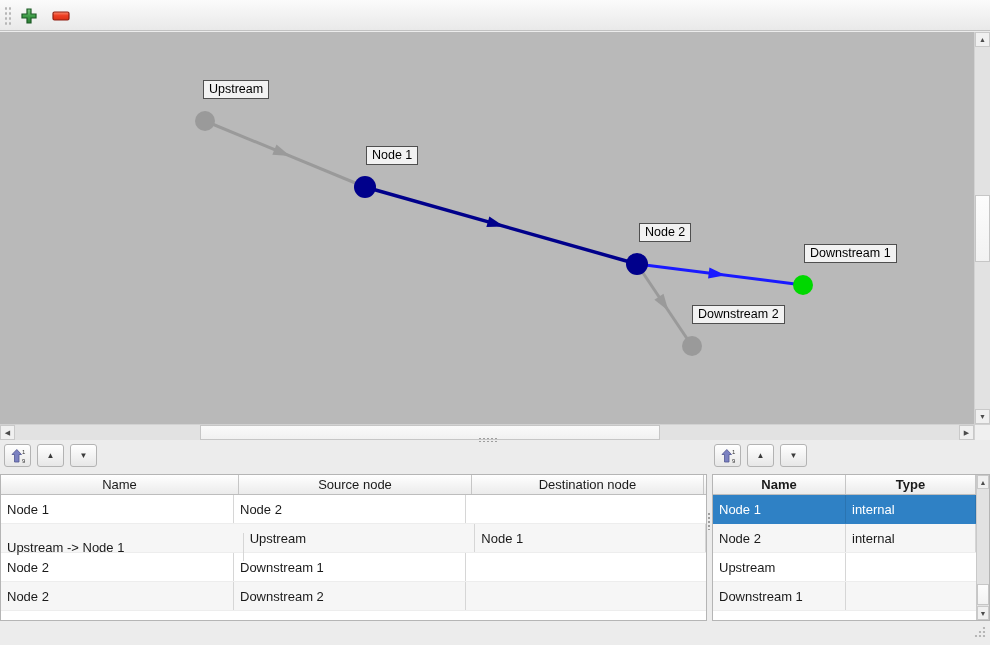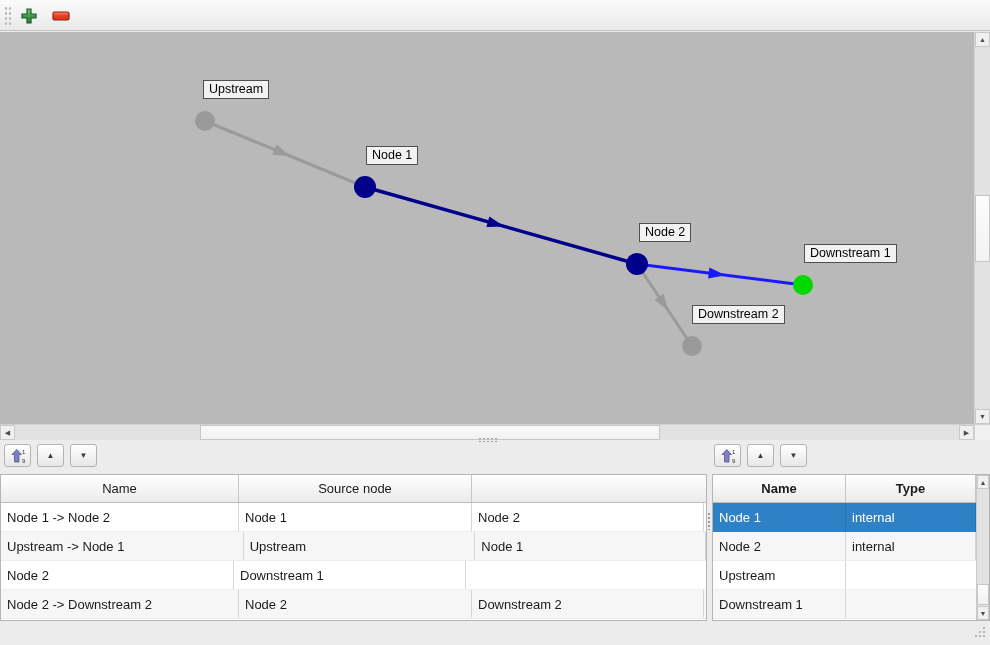--- a/index.html
+++ b/index.html
@@ -55,21 +55,21 @@
   .small-btn { width:27px; height:23px; background:linear-gradient(#ffffff,#e7e7e7); border:1px solid #b3b3b3;
                border-radius:3px; display:inline-flex; align-items:center; justify-content:center;
                font-size:8px; color:#3a3a3a; cursor:pointer; padding:0; }
 
   
   .table { position:absolute; top:474px; height:147px; background:#fff; border:1px solid #b5b5b5; overflow:hidden; }
   .table.edge-table { left:0; width:707px; }
   .table.node-table { left:712px; width:278px; }
   .trow { display:flex; height:29px; border-bottom:1px solid #ededed; background:#fff; }
   .trow.alt { background:#f6f6f6; }
-  .trow.thead { height:28px; background:linear-gradient(#ffffff,#ebebeb); border-bottom:1px solid #bdbdbd; }
+  .trow.thead { height:20px; background:linear-gradient(#ffffff,#ebebeb); border-bottom:1px solid #bdbdbd; }
   .tcell { height:100%; padding:0 6px; display:flex; align-items:center;
            border-right:1px solid #d6d6d6; overflow:hidden; white-space:nowrap; }
   .thead .tcell { justify-content:center; border-right:1px solid #c6c6c6; padding:0 2px; }
   .node-table .thead .tcell { font-weight:bold; }
   .trow.selected { background:#2f81c5; color:#fff; border-bottom-color:#2f81c5; }
   .trow.selected .tcell { border-right-color:#2a74b1; }
 
   
   .tscroll { position:absolute; right:0; top:0; width:13px; height:145px; background:#e2e2e2; border-left:1px solid #c9c9c9; }
   .tscroll .up    { left:0; top:0; width:12px; height:14px; }
@@ -189,37 +189,36 @@
       </button>
     <button class="small-btn">
         <span>▼</span>
       </button>
   </div>
 
   <div class="table edge-table">
       <div class="trow thead">
         <div class="tcell" style="width: 238px;">Name</div>
         <div class="tcell" style="width: 233px; text-align: center;">Source node</div>
+        <div class="tcell" style="width: 232px;">Destination node</div>
       </div>
       <div class="trow ">
-        <div class="tcell" style="width: 238px;">Node 1 -&gt; Node 2</div>
         <div class="tcell" style="width: 233px;">Node 1</div>
         <div class="tcell" style="width: 232px;">Node 2</div>
       </div>
       <div class="trow alt">
-        <div class="tcell" style="width: 244px;">Upstream -&gt; Node 1</div>
+        <div class="tcell" style="width: 244px; margin-top: 9px;">Upstream -&gt; Node 1</div>
         <div class="tcell" style="width: 233px;">Upstream</div>
         <div class="tcell" style="width: 232px;">Node 1</div>
       </div>
       <div class="trow ">
         <div class="tcell" style="width: 233px;">Node 2</div>
         <div class="tcell" style="width: 232px;">Downstream 1</div>
       </div>
       <div class="trow alt">
-        <div class="tcell" style="width: 238px;">Node 2 -&gt; Downstream 2</div>
         <div class="tcell" style="width: 233px;">Node 2</div>
         <div class="tcell" style="width: 232px;">Downstream 2</div>
       </div>
     </div>
 
   <div class="v-splitter">
       <div class="dots"></div>
     </div>
 
   <div class="table node-table">

